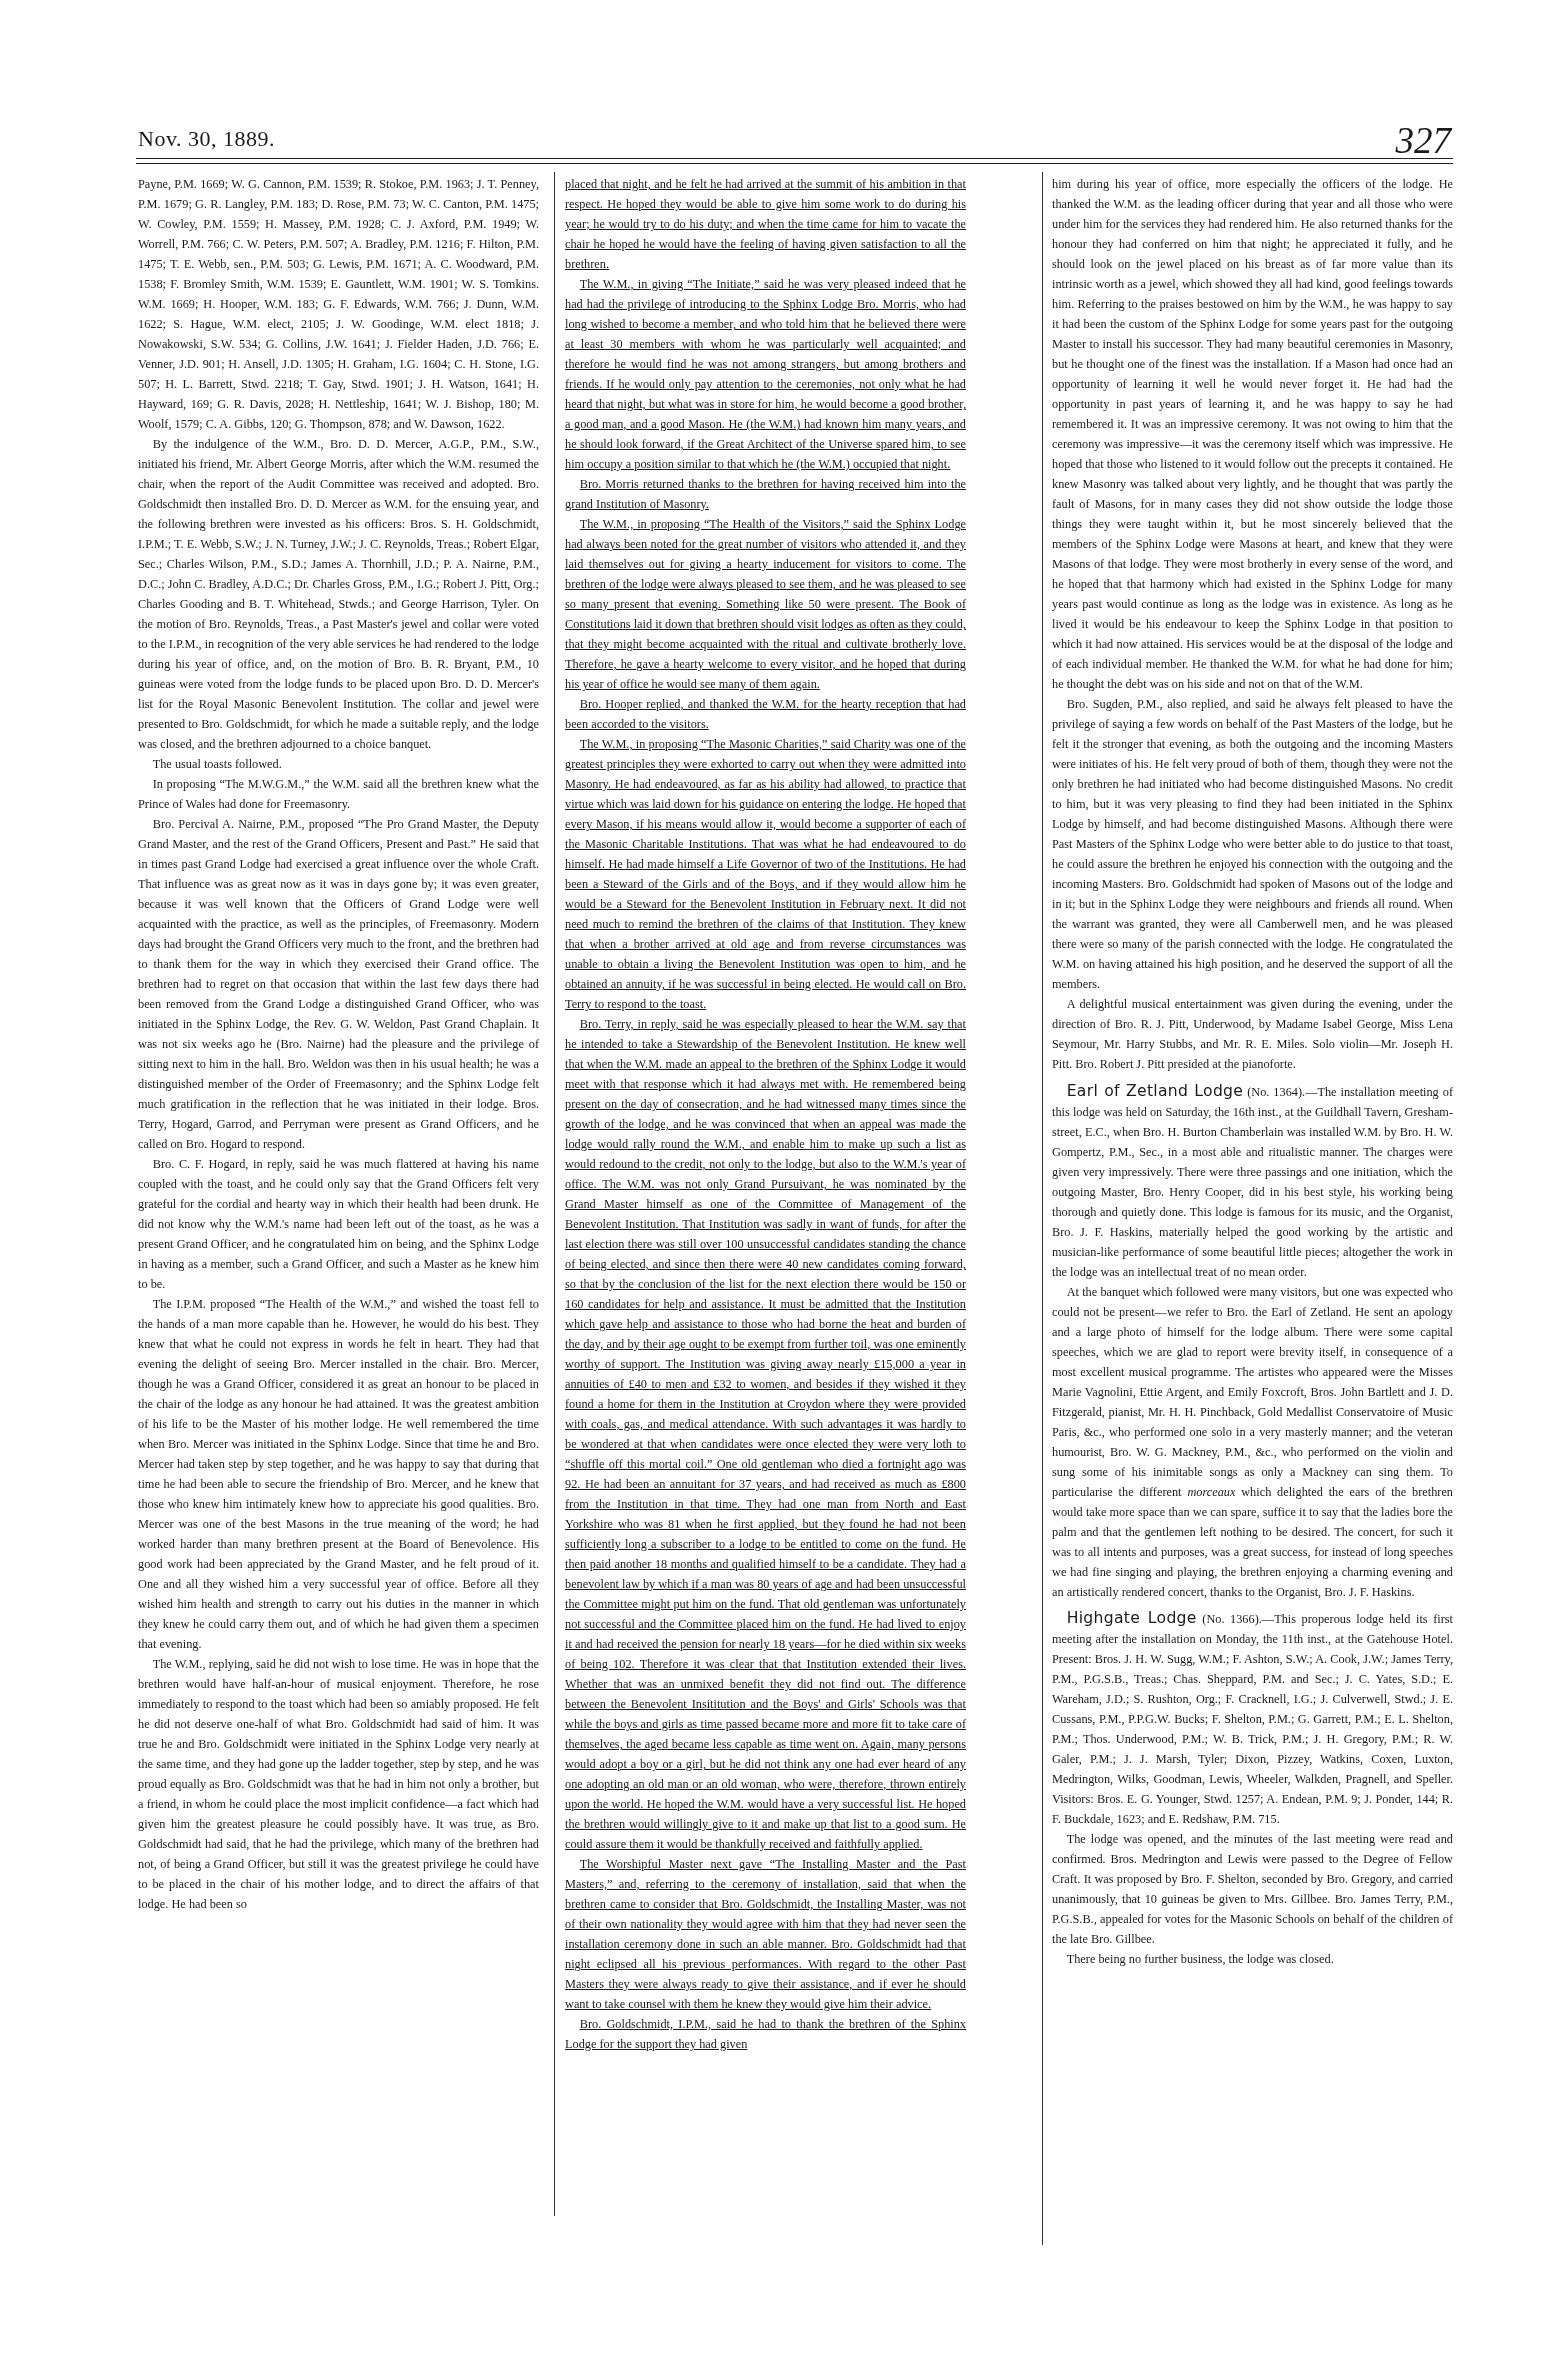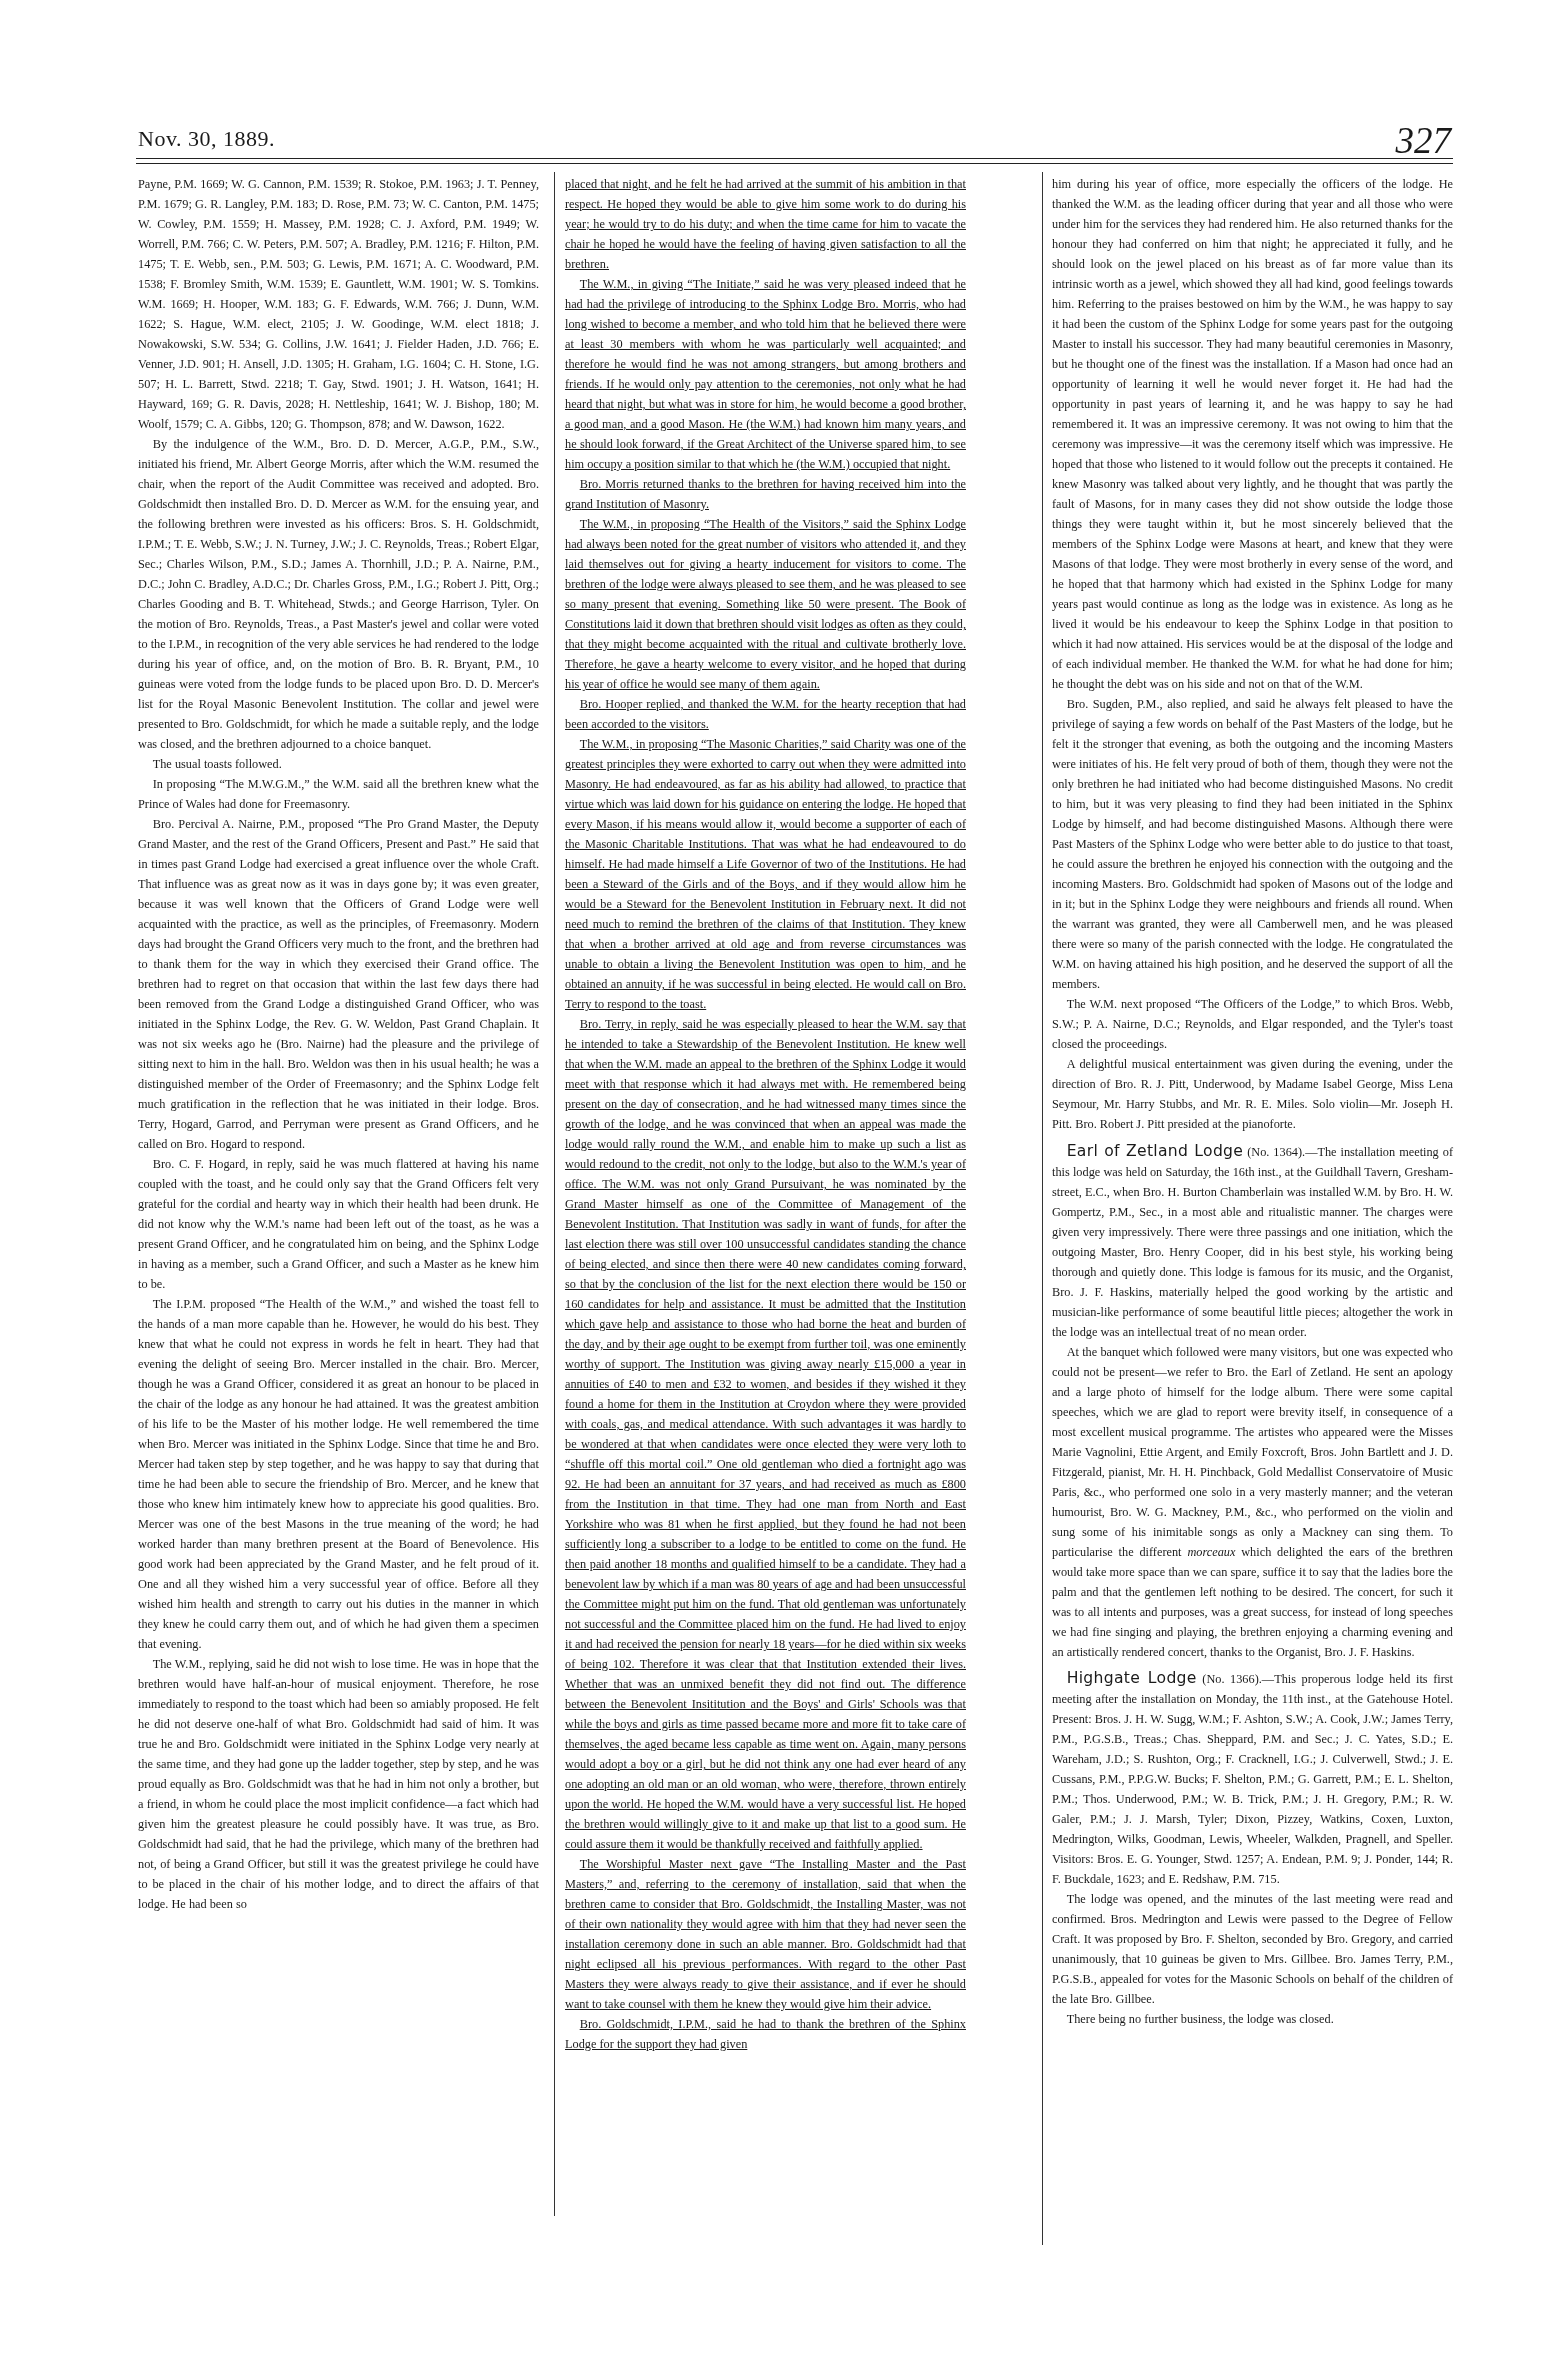--- a/index.html
+++ b/index.html
@@ -55,21 +55,20 @@
   <p>Bro. Hooper replied, and thanked the W.M. for the hearty reception that had been accorded to the visitors.</p>
   <p>The W.M., in proposing “The Masonic Charities,” said Charity was one of the greatest principles they were exhorted to carry out when they were admitted into Masonry. He had endeavoured, as far as his ability had allowed, to practice that virtue which was laid down for his guidance on entering the lodge. He hoped that every Mason, if his means would allow it, would become a supporter of each of the Masonic Charitable Institutions. That was what he had endeavoured to do himself. He had made himself a Life Governor of two of the Institutions. He had been a Steward of the Girls and of the Boys, and if they would allow him he would be a Steward for the Benevolent Institution in February next. It did not need much to remind the brethren of the claims of that Institution. They knew that when a brother arrived at old age and from reverse circumstances was unable to obtain a living the Benevolent Institution was open to him, and he obtained an annuity, if he was successful in being elected. He would call on Bro. Terry to respond to the toast.</p>
   <p>Bro. Terry, in reply, said he was especially pleased to hear the W.M. say that he intended to take a Stewardship of the Benevolent Institution. He knew well that when the W.M. made an appeal to the brethren of the Sphinx Lodge it would meet with that response which it had always met with. He remembered being present on the day of consecration, and he had witnessed many times since the growth of the lodge, and he was convinced that when an appeal was made the lodge would rally round the W.M., and enable him to make up such a list as would redound to the credit, not only to the lodge, but also to the W.M.'s year of office. The W.M. was not only Grand Pursuivant, he was nominated by the Grand Master himself as one of the Committee of Management of the Benevolent Institution. That Institution was sadly in want of funds, for after the last election there was still over 100 unsuccessful candidates standing the chance of being elected, and since then there were 40 new candidates coming forward, so that by the conclusion of the list for the next election there would be 150 or 160 candidates for help and assistance. It must be admitted that the Institution which gave help and assistance to those who had borne the heat and burden of the day, and by their age ought to be exempt from further toil, was one eminently worthy of support. The Institution was giving away nearly £15,000 a year in annuities of £40 to men and £32 to women, and besides if they wished it they found a home for them in the Institution at Croydon where they were provided with coals, gas, and medical attendance. With such advantages it was hardly to be wondered at that when candidates were once elected they were very loth to “shuffle off this mortal coil.” One old gentleman who died a fortnight ago was 92. He had been an annuitant for 37 years, and had received as much as £800 from the Institution in that time. They had one man from North and East Yorkshire who was 81 when he first applied, but they found he had not been sufficiently long a subscriber to a lodge to be entitled to come on the fund. He then paid another 18 months and qualified himself to be a candidate. They had a benevolent law by which if a man was 80 years of age and had been unsuccessful the Committee might put him on the fund. That old gentleman was unfortunately not successful and the Committee placed him on the fund. He had lived to enjoy it and had received the pension for nearly 18 years—for he died within six weeks of being 102. Therefore it was clear that that Institution extended their lives. Whether that was an unmixed benefit they did not find out. The difference between the Benevolent Insititution and the Boys' and Girls' Schools was that while the boys and girls as time passed became more and more fit to take care of themselves, the aged became less capable as time went on. Again, many persons would adopt a boy or a girl, but he did not think any one had ever heard of any one adopting an old man or an old woman, who were, therefore, thrown entirely upon the world. He hoped the W.M. would have a very successful list. He hoped the brethren would willingly give to it and make up that list to a good sum. He could assure them it would be thankfully received and faithfully applied.</p>
   <p>The Worshipful Master next gave “The Installing Master and the Past Masters,” and, referring to the ceremony of installation, said that when the brethren came to consider that Bro. Goldschmidt, the Installing Master, was not of their own nationality they would agree with him that they had never seen the installation ceremony done in such an able manner. Bro. Goldschmidt had that night eclipsed all his previous performances. With regard to the other Past Masters they were always ready to give their assistance, and if ever he should want to take counsel with them he knew they would give him their advice.</p>
   <p>Bro. Goldschmidt, I.P.M., said he had to thank the brethren of the Sphinx Lodge for the support they had given</p>
 </div>
 
 <div class="col col3">
   <p class="noindent">him during his year of office, more especially the officers of the lodge. He thanked the W.M. as the leading officer during that year and all those who were under him for the services they had rendered him. He also returned thanks for the honour they had conferred on him that night; he appreciated it fully, and he should look on the jewel placed on his breast as of far more value than its intrinsic worth as a jewel, which showed they all had kind, good feelings towards him. Referring to the praises bestowed on him by the W.M., he was happy to say it had been the custom of the Sphinx Lodge for some years past for the outgoing Master to install his successor. They had many beautiful ceremonies in Masonry, but he thought one of the finest was the installation. If a Mason had once had an opportunity of learning it well he would never forget it. He had had the opportunity in past years of learning it, and he was happy to say he had remembered it. It was an impressive ceremony. It was not owing to him that the ceremony was impressive—it was the ceremony itself which was impressive. He hoped that those who listened to it would follow out the precepts it contained. He knew Masonry was talked about very lightly, and he thought that was partly the fault of Masons, for in many cases they did not show outside the lodge those things they were taught within it, but he most sincerely believed that the members of the Sphinx Lodge were Masons at heart, and knew that they were Masons of that lodge. They were most brotherly in every sense of the word, and he hoped that that harmony which had existed in the Sphinx Lodge for many years past would continue as long as the lodge was in existence. As long as he lived it would be his endeavour to keep the Sphinx Lodge in that position to which it had now attained. His services would be at the disposal of the lodge and of each individual member. He thanked the W.M. for what he had done for him; he thought the debt was on his side and not on that of the W.M.</p>
   <p>Bro. Sugden, P.M., also replied, and said he always felt pleased to have the privilege of saying a few words on behalf of the Past Masters of the lodge, but he felt it the stronger that evening, as both the outgoing and the incoming Masters were initiates of his. He felt very proud of both of them, though they were not the only brethren he had initiated who had become distinguished Masons. No credit to him, but it was very pleasing to find they had been initiated in the Sphinx Lodge by himself, and had become distinguished Masons. Although there were Past Masters of the Sphinx Lodge who were better able to do justice to that toast, he could assure the brethren he enjoyed his connection with the outgoing and the incoming Masters. Bro. Goldschmidt had spoken of Masons out of the lodge and in it; but in the Sphinx Lodge they were neighbours and friends all round. When the warrant was granted, they were all Camberwell men, and he was pleased there were so many of the parish connected with the lodge. He congratulated the W.M. on having attained his high position, and he deserved the support of all the members.</p>
-  <p>The W.M. next proposed “The Officers of the Lodge,” to which Bros. Webb, S.W.; P. A. Nairne, D.C.; Reynolds, and Elgar responded, and the Tyler's toast closed the proceedings.</p>
   <p>A delightful musical entertainment was given during the evening, under the direction of Bro. R. J. Pitt, Underwood, by Madame Isabel George, Miss Lena Seymour, Mr. Harry Stubbs, and Mr. R. E. Miles. Solo violin—Mr. Joseph H. Pitt. Bro. Robert J. Pitt presided at the pianoforte.</p>
 
   <p style="margin-top:7.3px;"><span class="head">Earl of Zetland Lodge</span> <span class="lodge-no">(No. 1364).</span><span>—The installation meeting of this lodge was held on Saturday, the 16th inst., at the Guildhall Tavern, Gresham-street, E.C., when Bro. H. Burton Chamberlain was installed W.M. by Bro. H. W. Gompertz, P.M., Sec., in a most able and ritualistic manner. The charges were given very impressively. There were three passings and one initiation, which the outgoing Master, Bro. Henry Cooper, did in his best style, his working being thorough and quietly done. This lodge is famous for its music, and the Organist, Bro. J. F. Haskins, materially helped the good working by the artistic and musician-like performance of some beautiful little pieces; altogether the work in the lodge was an intellectual treat of no mean order.</span></p>
   <p><span>At the banquet which followed were many visitors, but one was expected who could not be present—we refer to Bro. the Earl of Zetland. He sent an apology and a large photo of himself for the lodge album. There were some capital speeches, which we are glad to report were brevity itself, in consequence of a most excellent musical programme. The artistes who appeared were the Misses Marie Vagnolini, Ettie Argent, and Emily Foxcroft, Bros. John Bartlett and J. D. Fitzgerald, pianist, Mr. H. H. Pinchback, Gold Medallist Conservatoire of Music Paris, &amp;c., who performed one solo in a very masterly manner; and the veteran humourist, Bro. W. G. Mackney, P.M., &amp;c., who performed on the violin and sung some of his inimitable songs as only a Mackney can sing them. To particularise the different </span><em>morceaux</em><span> which delighted the ears of the brethren would take more space than we can spare, suffice it to say that the ladies bore the palm and that the gentlemen left nothing to be desired. The concert, for such it was to all intents and purposes, was a great success, for instead of long speeches we had fine singing and playing, the brethren enjoying a charming evening and an artistically rendered concert, thanks to the Organist, Bro. J. F. Haskins.</span></p>
 
   <p style="margin-top:5.5px;"><span class="head">Highgate Lodge</span> <span class="lodge-no">(No. 1366).</span><span>—This properous lodge held its first meeting after the installation on Monday, the 11th inst., at the Gatehouse Hotel. Present: Bros. J. H. W. Sugg, W.M.; F. Ashton, S.W.; A. Cook, J.W.; James Terry, P.M., P.G.S.B., Treas.; Chas. Sheppard, P.M. and Sec.; J. C. Yates, S.D.; E. Wareham, J.D.; S. Rushton, Org.; F. Cracknell, I.G.; J. Culverwell, Stwd.; J. E. Cussans, P.M., P.P.G.W. Bucks; F. Shelton, P.M.; G. Garrett, P.M.; E. L. Shelton, P.M.; Thos. Underwood, P.M.; W. B. Trick, P.M.; J. H. Gregory, P.M.; R. W. Galer, P.M.; J. J. Marsh, Tyler; Dixon, Pizzey, Watkins, Coxen, Luxton, Medrington, Wilks, Goodman, Lewis, Wheeler, Walkden, Pragnell, and Speller. Visitors: Bros. E. G. Younger, Stwd. 1257; A. Endean, P.M. 9; J. Ponder, 144; R. F. Buckdale, 1623; and E. Redshaw, P.M. 715.</span></p>
   <p>The lodge was opened, and the minutes of the last meeting were read and confirmed. Bros. Medrington and Lewis were passed to the Degree of Fellow Craft. It was proposed by Bro. F. Shelton, seconded by Bro. Gregory, and carried unanimously, that 10 guineas be given to Mrs. Gillbee. Bro. James Terry, P.M., P.G.S.B., appealed for votes for the Masonic Schools on behalf of the children of the late Bro. Gillbee.</p>
   <p>There being no further business, the lodge was closed.</p>
 </div>
 

